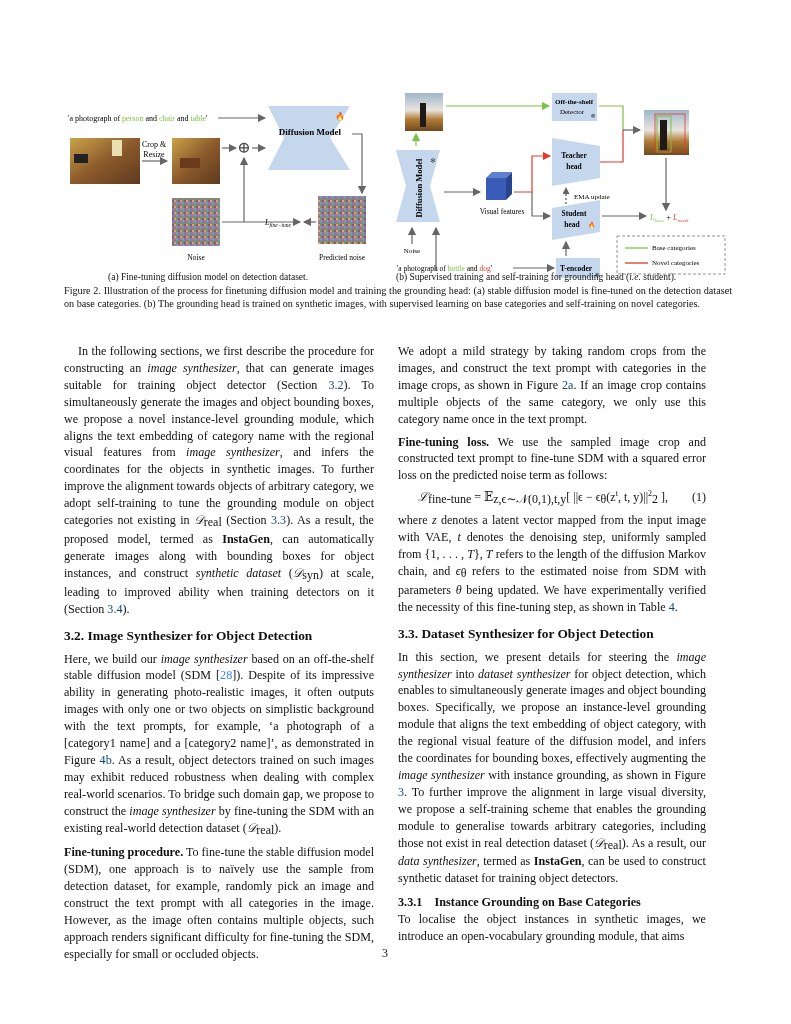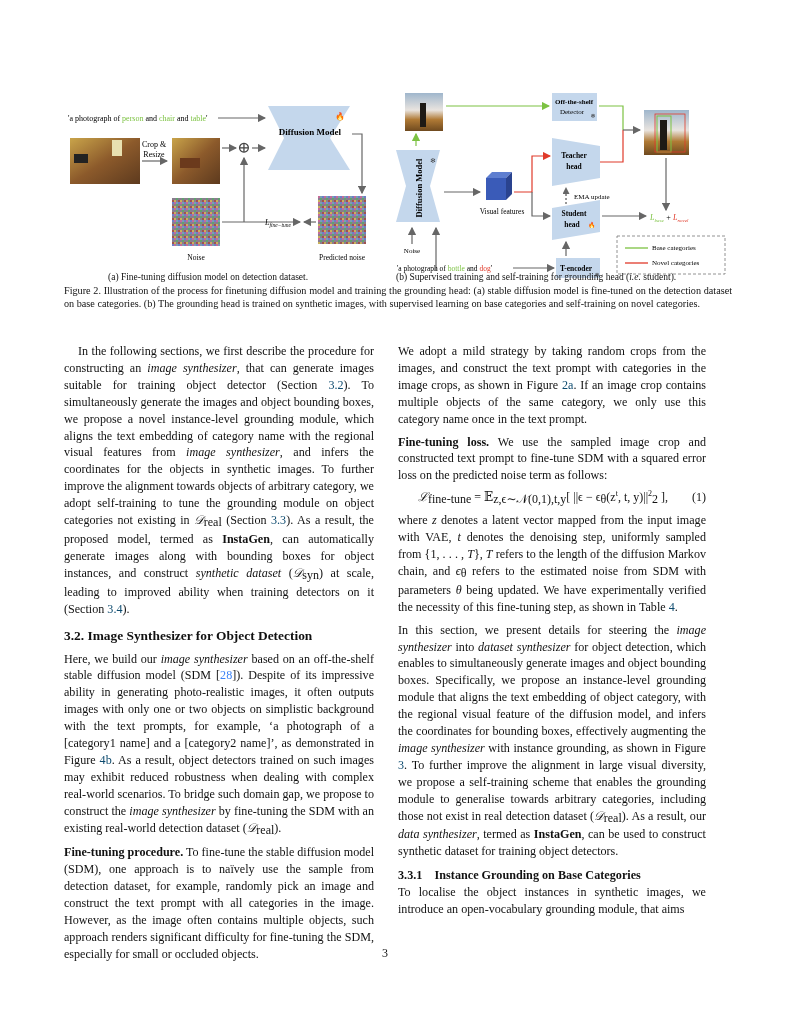--- a/index.html
+++ b/index.html
@@ -189,20 +189,21 @@
 
   <p class="para"><b>Fine-tuning loss.</b><span> We use the sampled image crop and constructed text prompt to fine-tune SDM with a squared error loss on the predicted noise term as follows:</span></p>
 
   <div class="eq">
     <span><i>ℒ</i><span class="sub">fine-tune</span><span> = 𝔼</span><span class="sub">z,ϵ∼𝒩(0,1),t,y</span><span>[ ||ϵ − ϵ</span><span class="sub">θ</span><span>(z</span><sup style="font-size:8px">t</sup><span>, t, y)||</span><sup style="font-size:8px">2</sup><span class="sub">2</span><span> ],</span></span>
     <span>(1)</span>
   </div>
 
   <p><span>where </span><i>z</i><span> denotes a latent vector mapped from the input image with VAE, </span><i>t</i><span> denotes the denoising step, uniformly sampled from {1, . . . , </span><i>T</i><span>}, </span><i>T</i><span> refers to the length of the diffusion Markov chain, and </span><i>ϵ</i><span class="sub">θ</span><span> refers to the estimated noise from SDM with parameters </span><i>θ</i><span> being updated. We have experimentally verified the necessity of this fine-tuning step, as shown in Table </span><a class="ref">4</a><span>.</span></p>
 
+  <p class="h2" style="margin-top:9px;">3.3. Dataset Synthesizer for Object Detection</p>
 
   <p class="para" style="margin-top:7px;"><span>In this section, we present details for steering the </span><i>image synthesizer</i><span> into </span><i>dataset synthesizer</i><span> for object detection, which enables to simultaneously generate images and object bounding boxes. Specifically, we propose an instance-level grounding module that aligns the text embedding of object category, with the regional visual feature of the diffusion model, and infers the coordinates for bounding boxes, effectively augmenting the </span><i>image synthesizer</i><span> with instance grounding, as shown in Figure </span><a class="ref">3</a><span>. To further improve the alignment in large visual diversity, we propose a self-training scheme that enables the grounding module to generalise towards arbitrary categories, including those not exist in real detection dataset (</span><i>𝒟</i><span class="sub">real</span><span>). As a result, our </span><i>data synthesizer</i><span>, termed as </span><b>InstaGen</b><span>, can be used to construct synthetic dataset for training object detectors.</span></p>
 
   <p class="h3" style="margin-top:7px; white-space:pre;">3.3.1    Instance Grounding on Base Categories</p>
 
   <p>To localise the object instances in synthetic images, we introduce an open-vocabulary grounding module, that aims</p>
 </div>
 
 <div class="pagenum">3</div>
 

